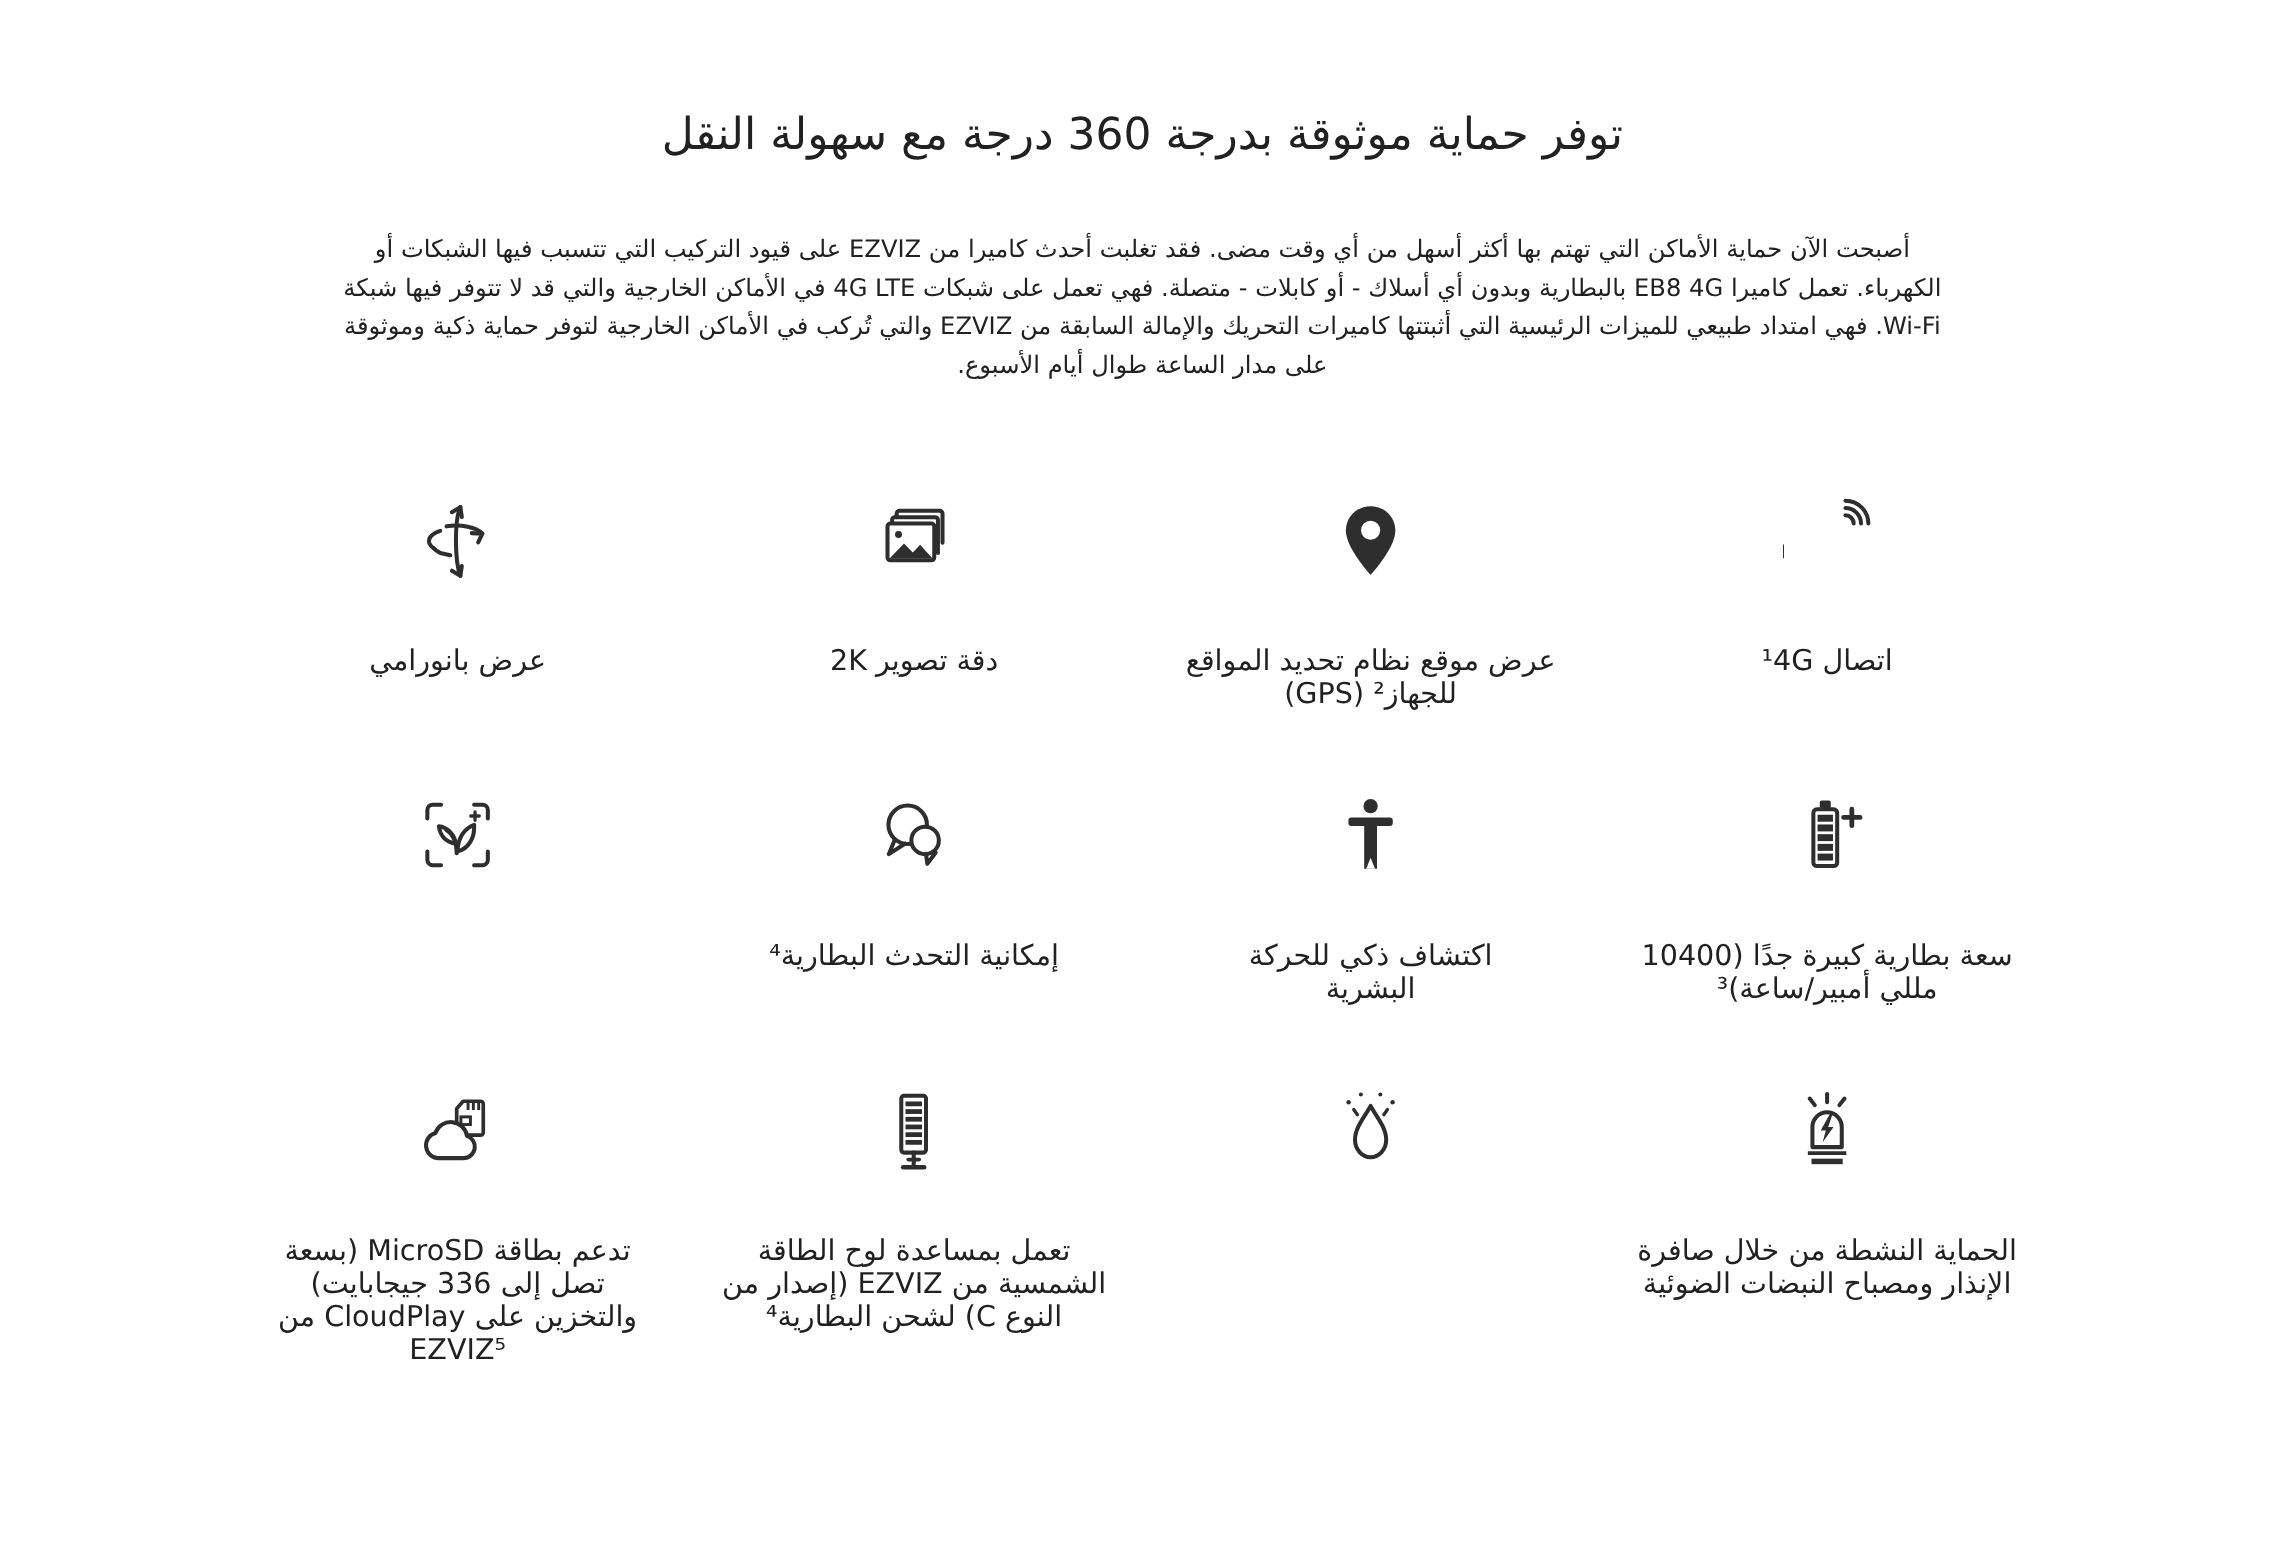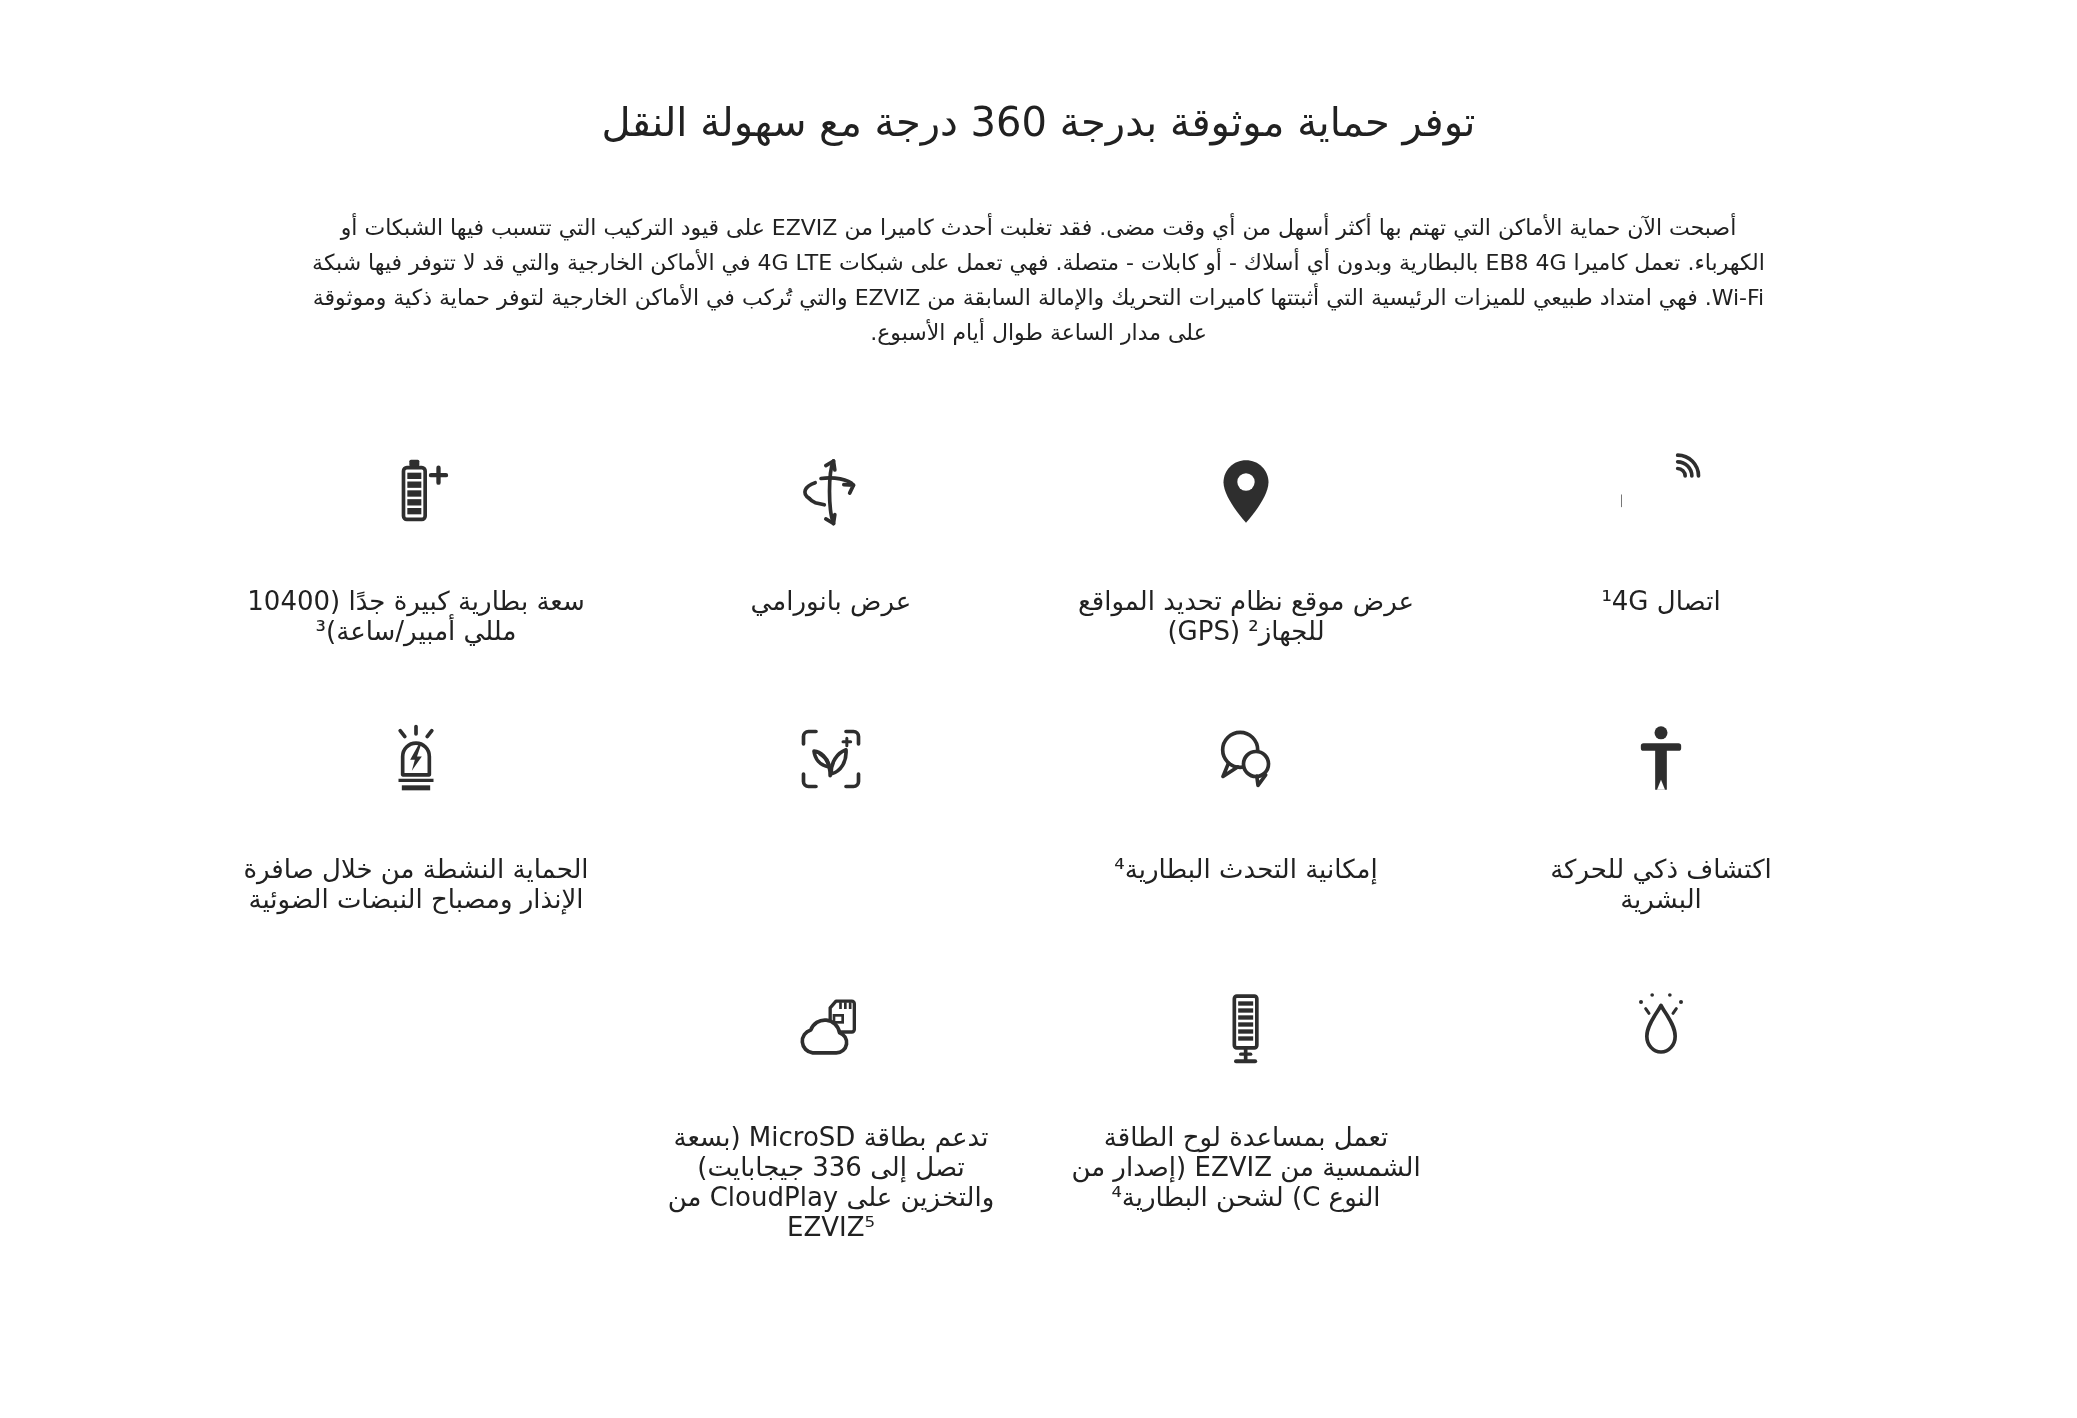--- a/index.html
+++ b/index.html
@@ -79,20 +79,32 @@
             <path fill="#2e2e2e" d="M24 5.5 C31.5 5.5 37.5 11.3 37.5 18.8 C37.5 28.5 24 43 24 43 C24 43 10.5 28.5 10.5 18.8 C10.5 11.3 16.5 5.5 24 5.5 Z"></path>
             <circle cx="24" cy="18.6" r="5.2" fill="#fff"></circle>
           </svg>
         </div>
         <div class="label">عرض موقع نظام تحديد المواقع
 للجهاز² (GPS)</div>
       </div>
       <div class="cell">
         <div class="icon-box">
           <svg width="80" height="80" viewBox="0 0 48 48">
+            <path fill="none" stroke="#2e2e2e" stroke-width="2.2" stroke-linecap="round" stroke-linejoin="round" d="M14.5 11.5 v-2 a1.5 1.5 0 0 1 1.5-1.5 h22 a1.5 1.5 0 0 1 1.5 1.5 v16"></path>
+            <path fill="none" stroke="#2e2e2e" stroke-width="2.2" stroke-linecap="round" stroke-linejoin="round" d="M12 15 v-2 a1.5 1.5 0 0 1 1.5-1.5 h22 a1.5 1.5 0 0 1 1.5 1.5 v18"></path>
+            <rect x="9.5" y="15" width="25.5" height="20" rx="1.5" fill="#fff" stroke="#2e2e2e" stroke-width="2.2"></rect>
+            <circle cx="15.5" cy="21" r="1.9" fill="#2e2e2e"></circle>
+            <path fill="#2e2e2e" d="M10.6 34 L18.5 25.8 L23.3 30.8 L27.3 26.6 L34 34 Z"></path>
+          </svg>
+        </div>
+        <div class="label">دقة تصوير 2K</div>
+      </div>
+      <div class="cell">
+        <div class="icon-box">
+          <svg width="80" height="80" viewBox="0 0 48 48">
             <path fill="none" stroke="#2e2e2e" stroke-width="2.2" stroke-linecap="round" stroke-linejoin="round" d="M11 28.5 A15.5 7 0 0 1 14.5 19"></path>
             <path fill="none" stroke="#2e2e2e" stroke-width="2.2" stroke-linecap="round" stroke-linejoin="round" d="M18 16.5 A15.5 7 0 0 1 37.5 20.5"></path>
             <path fill="none" stroke="#2e2e2e" stroke-width="2.2" stroke-linecap="round" stroke-linejoin="round" d="M37.5 20.5 l-5.8-0.3 M37.5 20.5 l-2.3 4.8"></path>
             <path fill="none" stroke="#2e2e2e" stroke-width="2.2" stroke-linecap="round" stroke-linejoin="round" d="M14.5 31 A15.5 7 0 0 1 11 28.5 M14.5 31 l5.5 1.3"></path>
             <path fill="none" stroke="#2e2e2e" stroke-width="2.2" stroke-linecap="round" stroke-linejoin="round" d="M25.5 6 C22.3 13 22.3 35 25.5 43.5"></path>
             <path fill="none" stroke="#2e2e2e" stroke-width="2.2" stroke-linecap="round" stroke-linejoin="round" d="M25.5 6 l-4.6 2.8 M25.5 6 l0.8 5.4"></path>
             <path fill="none" stroke="#2e2e2e" stroke-width="2.2" stroke-linecap="round" stroke-linejoin="round" d="M25.5 43.5 l-4.6-2.8 M25.5 43.5 l0.8-5.4"></path>
           </svg>
         </div>
         <div class="label">عرض بانورامي</div>

